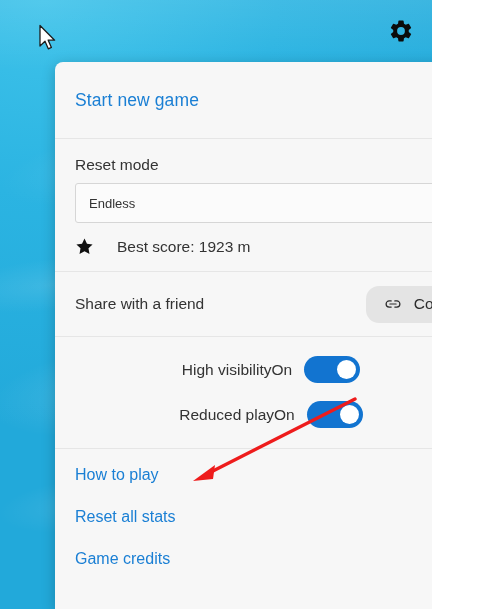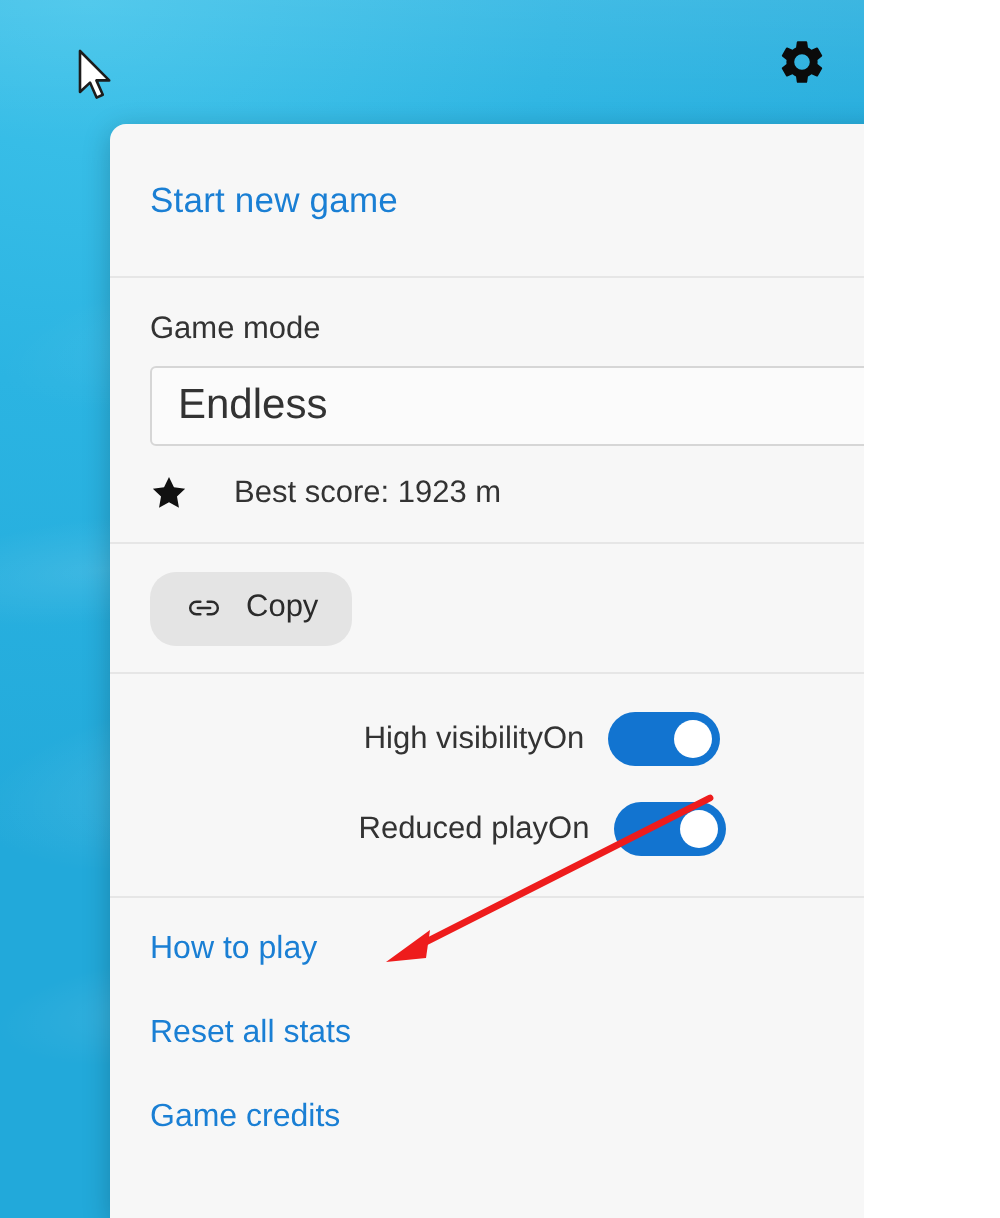--- a/index.html
+++ b/index.html
@@ -147,21 +147,21 @@
     border-radius: 3px;
     background: #fbfbfb;
     display: flex;
     align-items: center;
     padding: 0 13px;
     box-sizing: border-box;
     cursor: pointer;
     margin-bottom: 0;
   }
   .combobox-value {
-    font-size: 21px;
+    font-size: 13px;
     color: #333333;
     flex: 1;
   }
   .chev { display: block; }
 
   
   .score-row {
     display: flex;
     align-items: center;
     gap: 23px;
@@ -304,39 +304,40 @@
       <div class="close-btn">
         <svg width="20" height="20" viewBox="0 0 20 20">
           <path d="M3.5 3.5 L16.5 16.5 M16.5 3.5 L3.5 16.5" stroke="#3a3a3a" stroke-width="1.6" fill="none" stroke-linecap="round"></path>
         </svg>
       </div>
     </div>
 
     <div class="divider"></div>
 
     <div class="section">
-      <div class="field-label">Game mode</div>
+      <div class="field-label">Reset mode</div>
       <div class="combobox">
         <span class="combobox-value">Endless</span>
         <svg class="chev" width="20" height="20" viewBox="0 0 20 20">
           <path d="M4.5 7.5 L10 13 L15.5 7.5" stroke="#2b2b2b" stroke-width="1.5" fill="none" stroke-linecap="round" stroke-linejoin="round"></path>
         </svg>
       </div>
     </div>
 
     <div class="score-row">
       <svg class="star-icon" width="19" height="19" viewBox="0 0 20 20">
         <path fill="#111111" d="M10 1.6l2.6 5.4 5.9.8-4.3 4.1 1.05 5.9L10 14.9l-5.25 2.9L5.8 11.9 1.5 7.8l5.9-.8z"></path>
       </svg>
       <span class="score-text">Best score: 1923 m</span>
     </div>
 
     <div class="divider"></div>
 
     <div class="share-row">
+      <span class="share-label">Share with a friend</span>
       <button class="copy-btn">
         <svg class="link-icon" width="20" height="20" viewBox="0 0 22 22">
           <path d="M9 7.6H6.8a3.4 3.4 0 0 0 0 6.8H9 M13 7.6h2.2a3.4 3.4 0 0 1 0 6.8H13 M7.6 11h6.8" stroke="#2b2b2b" stroke-width="1.35" fill="none" stroke-linecap="round"></path>
         </svg>
         <span class="copy-btn-label">Copy</span>
       </button>
     </div>
 
     <div class="divider"></div>
 

